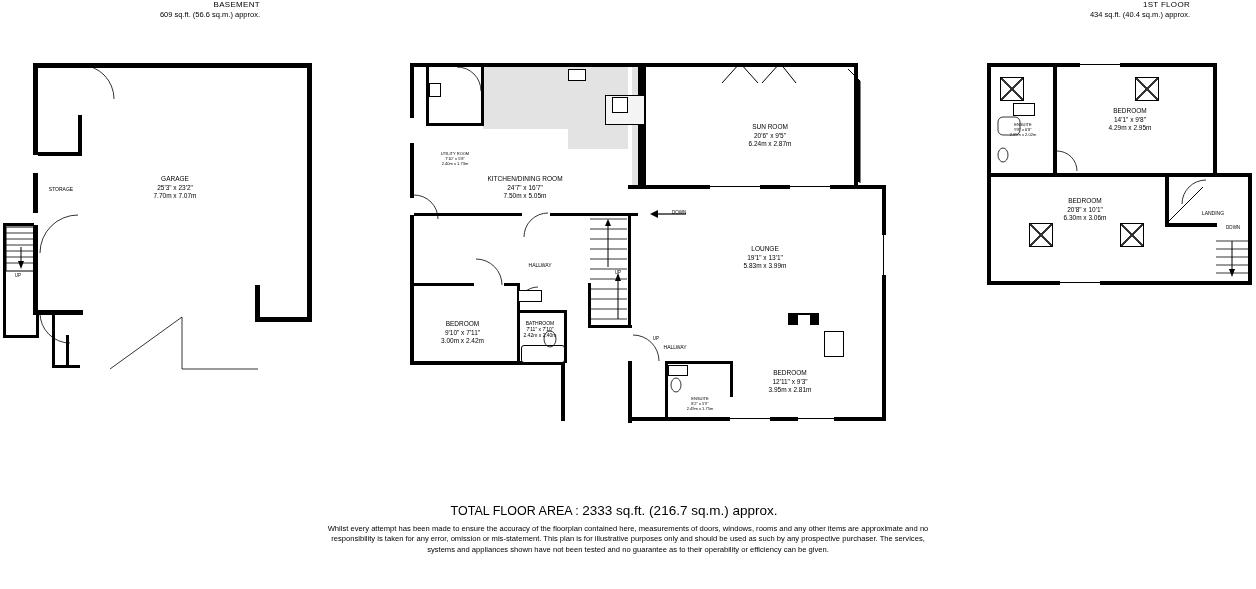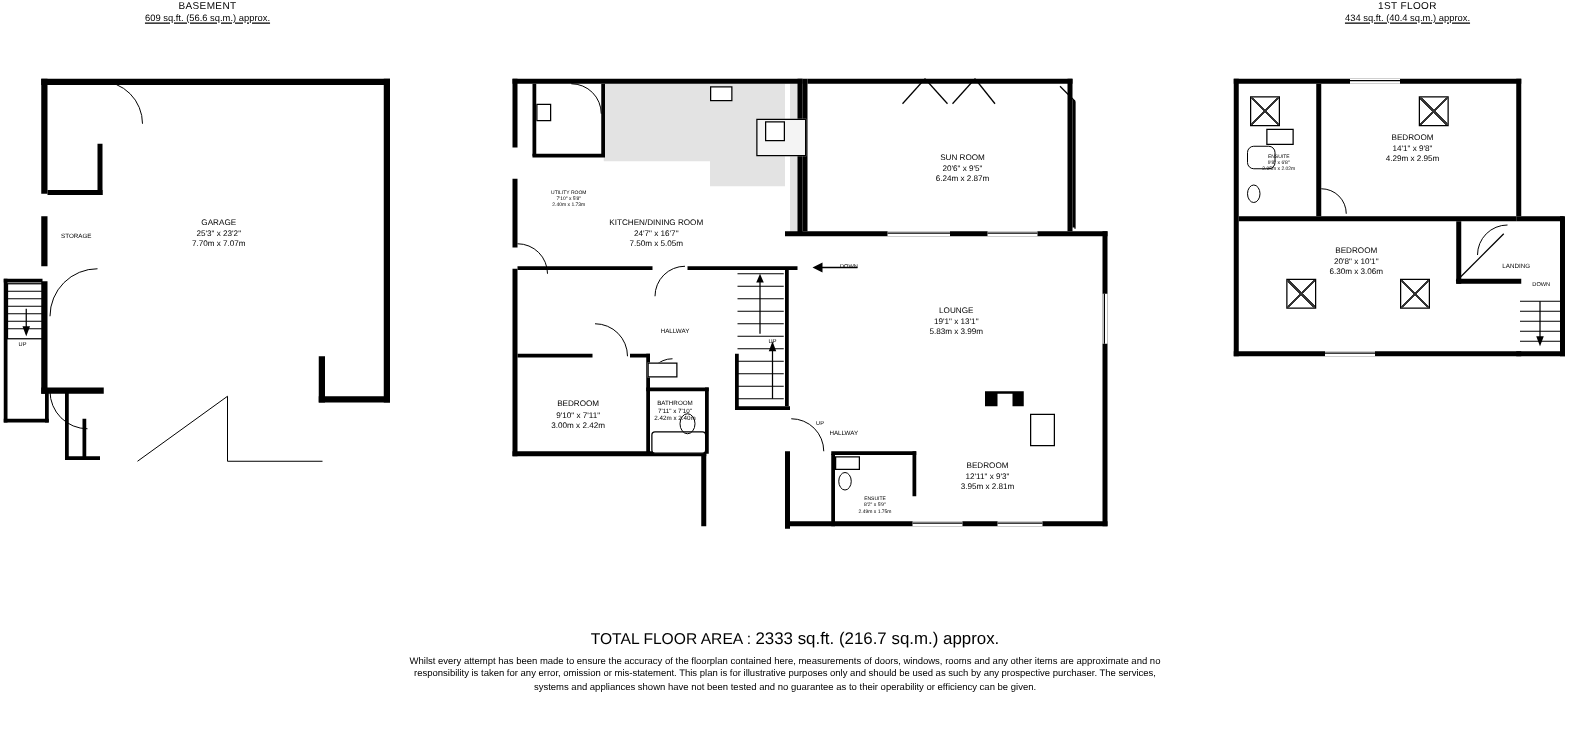--- a/index.html
+++ b/index.html
@@ -12,30 +12,29 @@
     color: #000000;
   }
   #page {
     position: relative;
     width: 1256px;
     height: 589px;
     overflow: hidden;
     background: #ffffff;
   }
   .abs { position: absolute; }
-  .ctr { text-align: center; margin-left: 36px; }
+  .ctr { text-align: right; }
   .floor-title {
     font-size: 8px;
     letter-spacing: 0.3px;
     line-height: 10px;
   }
   .floor-sub {
     font-size: 7.5px;
     line-height: 10px;
-    text-decoration: underline;
   }
   .room-label {
     font-size: 6.5px;
     line-height: 8.5px;
     text-align: center;
     white-space: nowrap;
   }
   .room-name { font-weight: normal; }
   .room-small {
     font-size: 5px;
@@ -408,20 +407,20 @@
       <div>2.95m  x 2.02m</div>
     </div>
     <div class="room-label abs" style="left:65px; top:142px; width:120px;">
       <div class="room-name">BEDROOM</div>
       <div>20'8"  x 10'1"</div>
       <div>6.30m  x 3.06m</div>
     </div>
     <div class="room-small abs" style="left:222px; top:155px; width:62px;">LANDING</div>
   </div>
 
-  <div class="abs total-area" style="left:326px; top:503px; width:620px;">
+  <div class="abs total-area" style="left:304px; top:503px; width:620px;">
     <span>TOTAL FLOOR AREA : </span><span class="big">2333 sq.ft. (216.7 sq.m.) approx.</span>
   </div>
 
   <div class="abs disclaimer" style="left:318px; top:524px;">Whilst every attempt has been made to ensure the accuracy of the floorplan contained here, measurements of doors, windows, rooms and any other items are approximate and no responsibility is taken for any error, omission or mis-statement. This plan is for illustrative purposes only and should be used as such by any prospective purchaser. The services, systems and appliances shown have not been tested and no guarantee as to their operability or efficiency can be given.</div>
 
 
 </div>
 
 </body></html>

